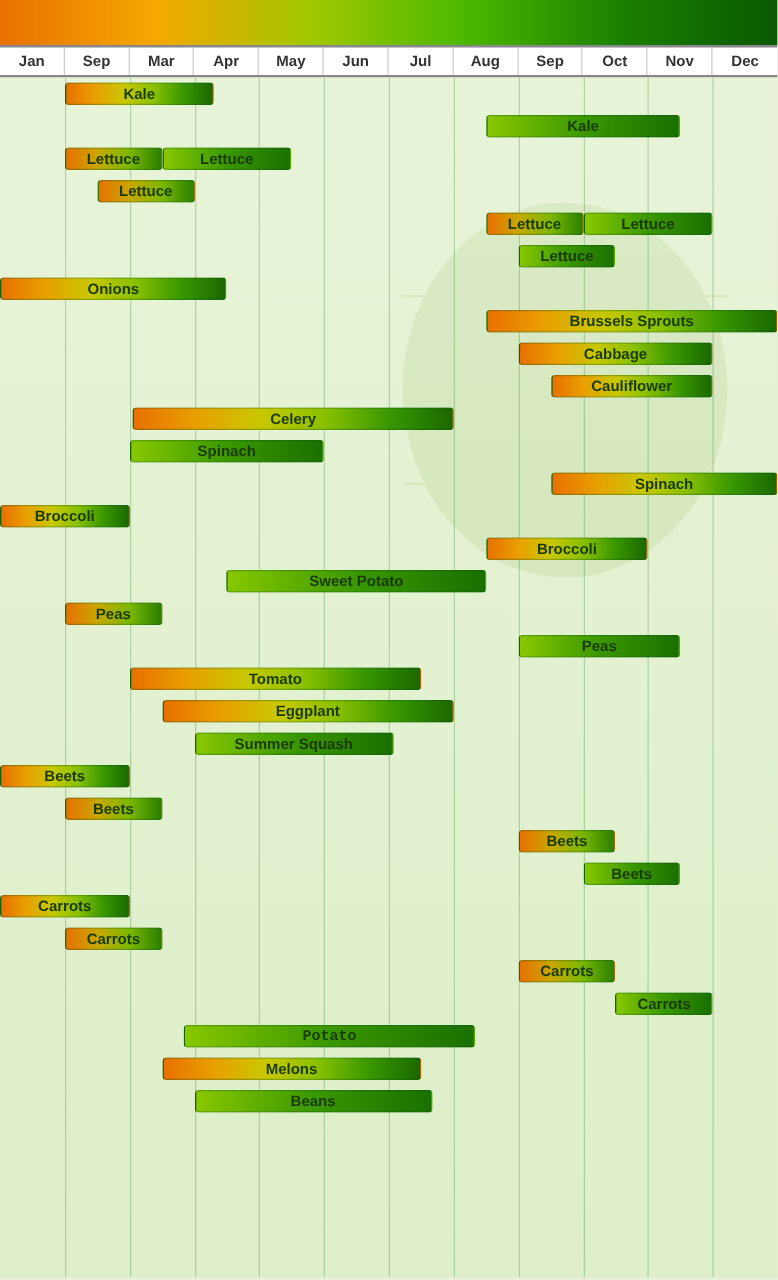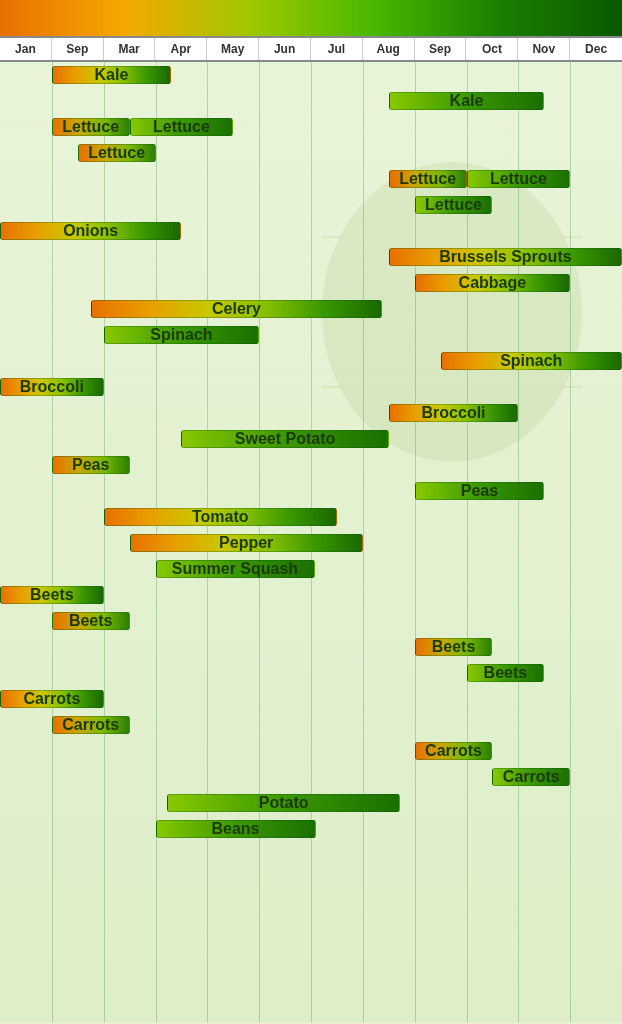--- a/index.html
+++ b/index.html
@@ -48,21 +48,21 @@
       align-items: center;
     }
 
     .bar {
       position: absolute;
       height: 18px;
       border-radius: 3px;
       display: flex;
       align-items: center;
       justify-content: center;
-      font-size: 16px;
+      font-size: 12px;
       font-weight: bold;
       color: #1a3a00;
       white-space: nowrap;
       overflow: hidden;
     }
 
     .legend-top {
       background: linear-gradient(to right, #e87000 0%, #f5a800 20%, #a0c800 40%, #4ab800 60%, #1a8000 80%, #0a5800 100%);
       height: 36px;
       display: flex;
@@ -154,21 +154,24 @@
     <div class="crop-row" style="height: 26px; position: relative; text-decoration: underline;">
       <div class="bar" style="left: 0px; width: 181.417px; background: linear-gradient(to right, rgb(232, 112, 0), rgb(232, 160, 0), rgb(200, 200, 0), rgb(136, 192, 0), rgb(58, 152, 0), rgb(26, 104, 0)); border: 1px solid rgba(0, 80, 0, 0.3);">Onions</div>
     </div>
     <div class="crop-row" style="height: 26px; position: relative;">
       <div class="bar" style="left: 388.75px; width: 233.25px; background: linear-gradient(to right, rgb(232, 112, 0), rgb(232, 160, 0), rgb(200, 200, 0), rgb(136, 192, 0), rgb(58, 152, 0), rgb(26, 104, 0)); border: 1px solid rgba(0, 80, 0, 0.3);">Brussels Sprouts</div>
     </div>
     <div class="crop-row" style="height: 26px; position: relative;">
       <div class="bar" style="left: 414.667px; width: 155.5px; background: linear-gradient(to right, rgb(232, 112, 0), rgb(232, 160, 0), rgb(200, 200, 0), rgb(136, 192, 0), rgb(58, 152, 0), rgb(26, 104, 0)); border: 1px solid rgba(0, 80, 0, 0.3);">Cabbage</div>
     </div>
     <div class="crop-row" style="height: 26px; position: relative;">
-      <div class="bar" style="left: 91px; width: 291px; background: linear-gradient(to right, rgb(232, 112, 0), rgb(232, 160, 0), rgb(200, 200, 0), rgb(136, 192, 0), rgb(58, 152, 0), rgb(26, 104, 0)); border: 1px solid rgba(0, 80, 0, 0.3);">Celery</div>
+      <div class="bar" style="left: 440.583px; width: 129.583px; background: linear-gradient(to right, rgb(232, 112, 0), rgb(232, 160, 0), rgb(200, 200, 0), rgb(136, 192, 0), rgb(58, 152, 0), rgb(26, 104, 0)); border: 1px solid rgba(0, 80, 0, 0.3);">Cauliflower</div>
+    </div>
+    <div class="crop-row" style="height: 26px; position: relative;">
+      <div class="bar" style="left: 106px; width: 257px; background: linear-gradient(to right, rgb(232, 112, 0), rgb(232, 160, 0), rgb(200, 200, 0), rgb(136, 192, 0), rgb(58, 152, 0), rgb(26, 104, 0)); border: 1px solid rgba(0, 80, 0, 0.3);">Celery</div>
     </div>
     <div class="crop-row" style="height: 26px; position: relative;">
       <div class="bar" style="left: 103.667px; width: 155.5px; background: linear-gradient(to right, rgb(136, 200, 0), rgb(58, 152, 0), rgb(26, 112, 0)); border: 1px solid rgba(0, 80, 0, 0.3);">Spinach</div>
     </div>
     <div class="crop-row" style="height: 26px; position: relative;">
       <div class="bar" style="left: 440.583px; width: 181.417px; background: linear-gradient(to right, rgb(232, 112, 0), rgb(232, 160, 0), rgb(200, 200, 0), rgb(136, 192, 0), rgb(58, 152, 0), rgb(26, 104, 0)); border: 1px solid rgba(0, 80, 0, 0.3);">Spinach</div>
     </div>
     <div class="crop-row" style="height: 26px; position: relative;">
       <div class="bar" style="left: 0px; width: 103.667px; background: linear-gradient(to right, rgb(232, 112, 0), rgb(232, 160, 0), rgb(200, 200, 0), rgb(136, 192, 0), rgb(58, 152, 0), rgb(26, 104, 0)); border: 1px solid rgba(0, 80, 0, 0.3);">Broccoli</div>
     </div>
@@ -181,21 +184,21 @@
     <div class="crop-row" style="height: 26px; position: relative;">
       <div class="bar" style="left: 51.8333px; width: 77.75px; background: linear-gradient(to right, rgb(232, 112, 0), rgb(200, 168, 0), rgb(122, 184, 0), rgb(42, 128, 0)); border: 1px solid rgba(0, 80, 0, 0.3);">Peas</div>
     </div>
     <div class="crop-row" style="height: 26px; position: relative;">
       <div class="bar" style="left: 414.667px; width: 129.583px; background: linear-gradient(to right, rgb(136, 200, 0), rgb(58, 152, 0), rgb(26, 112, 0)); border: 1px solid rgba(0, 80, 0, 0.3);">Peas</div>
     </div>
     <div class="crop-row" style="height: 26px; position: relative;">
       <div class="bar" style="left: 103.667px; width: 233.25px; background: linear-gradient(to right, rgb(232, 112, 0), rgb(232, 160, 0), rgb(200, 200, 0), rgb(136, 192, 0), rgb(58, 152, 0), rgb(26, 104, 0)); border: 1px solid rgba(0, 80, 0, 0.3);">Tomato</div>
     </div>
     <div class="crop-row" style="height: 26px; position: relative;">
-      <div class="bar" style="left: 129.583px; width: 233.25px; background: linear-gradient(to right, rgb(232, 112, 0), rgb(232, 160, 0), rgb(200, 200, 0), rgb(136, 192, 0), rgb(58, 152, 0), rgb(26, 104, 0)); border: 1px solid rgba(0, 80, 0, 0.3);">Pepper</div>
+      <div class="bar" style="left: 129.583px; width: 233.25px; background: linear-gradient(to right, rgb(232, 112, 0), rgb(232, 160, 0), rgb(200, 200, 0), rgb(136, 192, 0), rgb(58, 152, 0), rgb(26, 104, 0)); border: 1px solid rgba(0, 80, 0, 0.3);">Eggplant</div>
     </div>
     <div class="crop-row" style="height: 26px; position: relative;">
       <div class="bar" style="left: 155.5px; width: 159px; background: linear-gradient(to right, rgb(136, 200, 0), rgb(58, 152, 0), rgb(26, 112, 0)); border: 1px solid rgba(0, 80, 0, 0.3);">Summer Squash</div>
     </div>
     <div class="crop-row" style="height: 26px; position: relative;">
       <div class="bar" style="left: 0px; width: 103.667px; background: linear-gradient(to right, rgb(232, 112, 0), rgb(232, 160, 0), rgb(200, 200, 0), rgb(136, 192, 0), rgb(58, 152, 0), rgb(26, 104, 0)); border: 1px solid rgba(0, 80, 0, 0.3);">Beets</div>
     </div>
     <div class="crop-row" style="height: 26px; position: relative;">
       <div class="bar" style="left: 51.8333px; width: 77.75px; background: linear-gradient(to right, rgb(232, 112, 0), rgb(200, 168, 0), rgb(122, 184, 0), rgb(42, 128, 0)); border: 1px solid rgba(0, 80, 0, 0.3);">Beets</div>
     </div>
@@ -211,19 +214,22 @@
     <div class="crop-row" style="height: 26px; position: relative;">
       <div class="bar" style="left: 51.8333px; width: 77.75px; background: linear-gradient(to right, rgb(232, 112, 0), rgb(200, 168, 0), rgb(122, 184, 0), rgb(42, 128, 0)); border: 1px solid rgba(0, 80, 0, 0.3);">Carrots</div>
     </div>
     <div class="crop-row" style="height: 26px; position: relative;">
       <div class="bar" style="left: 414.667px; width: 77.75px; background: linear-gradient(to right, rgb(232, 112, 0), rgb(200, 168, 0), rgb(122, 184, 0), rgb(42, 128, 0)); border: 1px solid rgba(0, 80, 0, 0.3);">Carrots</div>
     </div>
     <div class="crop-row" style="height: 26px; position: relative;">
       <div class="bar" style="left: 492.417px; width: 77.75px; background: linear-gradient(to right, rgb(136, 200, 0), rgb(58, 152, 0), rgb(26, 112, 0)); border: 1px solid rgba(0, 80, 0, 0.3);">Carrots</div>
     </div>
     <div class="crop-row" style="height: 26px; position: relative;">
-      <div class="bar" style="left: 167px; width: 233.25px; background: linear-gradient(to right, rgb(136, 200, 0), rgb(58, 152, 0), rgb(26, 112, 0)); border: 1px solid rgba(0, 80, 0, 0.3);">Potato</div>
-    </div>
-    <div class="crop-row" style="height: 26px; position: relative;">
-      <div class="bar" style="left: 155.5px; width: 160px; background: linear-gradient(to right, rgb(136, 200, 0), rgb(58, 152, 0), rgb(26, 112, 0)); border: 1px solid rgba(0, 80, 0, 0.3);">Beans</div>
+      <div class="bar" style="left: 147px; width: 233.25px; background: linear-gradient(to right, rgb(136, 200, 0), rgb(58, 152, 0), rgb(26, 112, 0)); border: 1px solid rgba(0, 80, 0, 0.3); font-family: Liberation Mono, monospace;">Potato</div>
+    </div>
+    <div class="crop-row" style="height: 26px; position: relative;">
+      <div class="bar" style="left: 129.583px; width: 207.333px; background: linear-gradient(to right, rgb(232, 112, 0), rgb(232, 160, 0), rgb(200, 200, 0), rgb(136, 192, 0), rgb(58, 152, 0), rgb(26, 104, 0)); border: 1px solid rgba(0, 80, 0, 0.3);">Melons</div>
+    </div>
+    <div class="crop-row" style="height: 26px; position: relative;">
+      <div class="bar" style="left: 155.5px; width: 190px; background: linear-gradient(to right, rgb(136, 200, 0), rgb(58, 152, 0), rgb(26, 112, 0)); border: 1px solid rgba(0, 80, 0, 0.3);">Beans</div>
     </div>
     <div class="watermark"></div>
   </div>
 
 </body></html>

